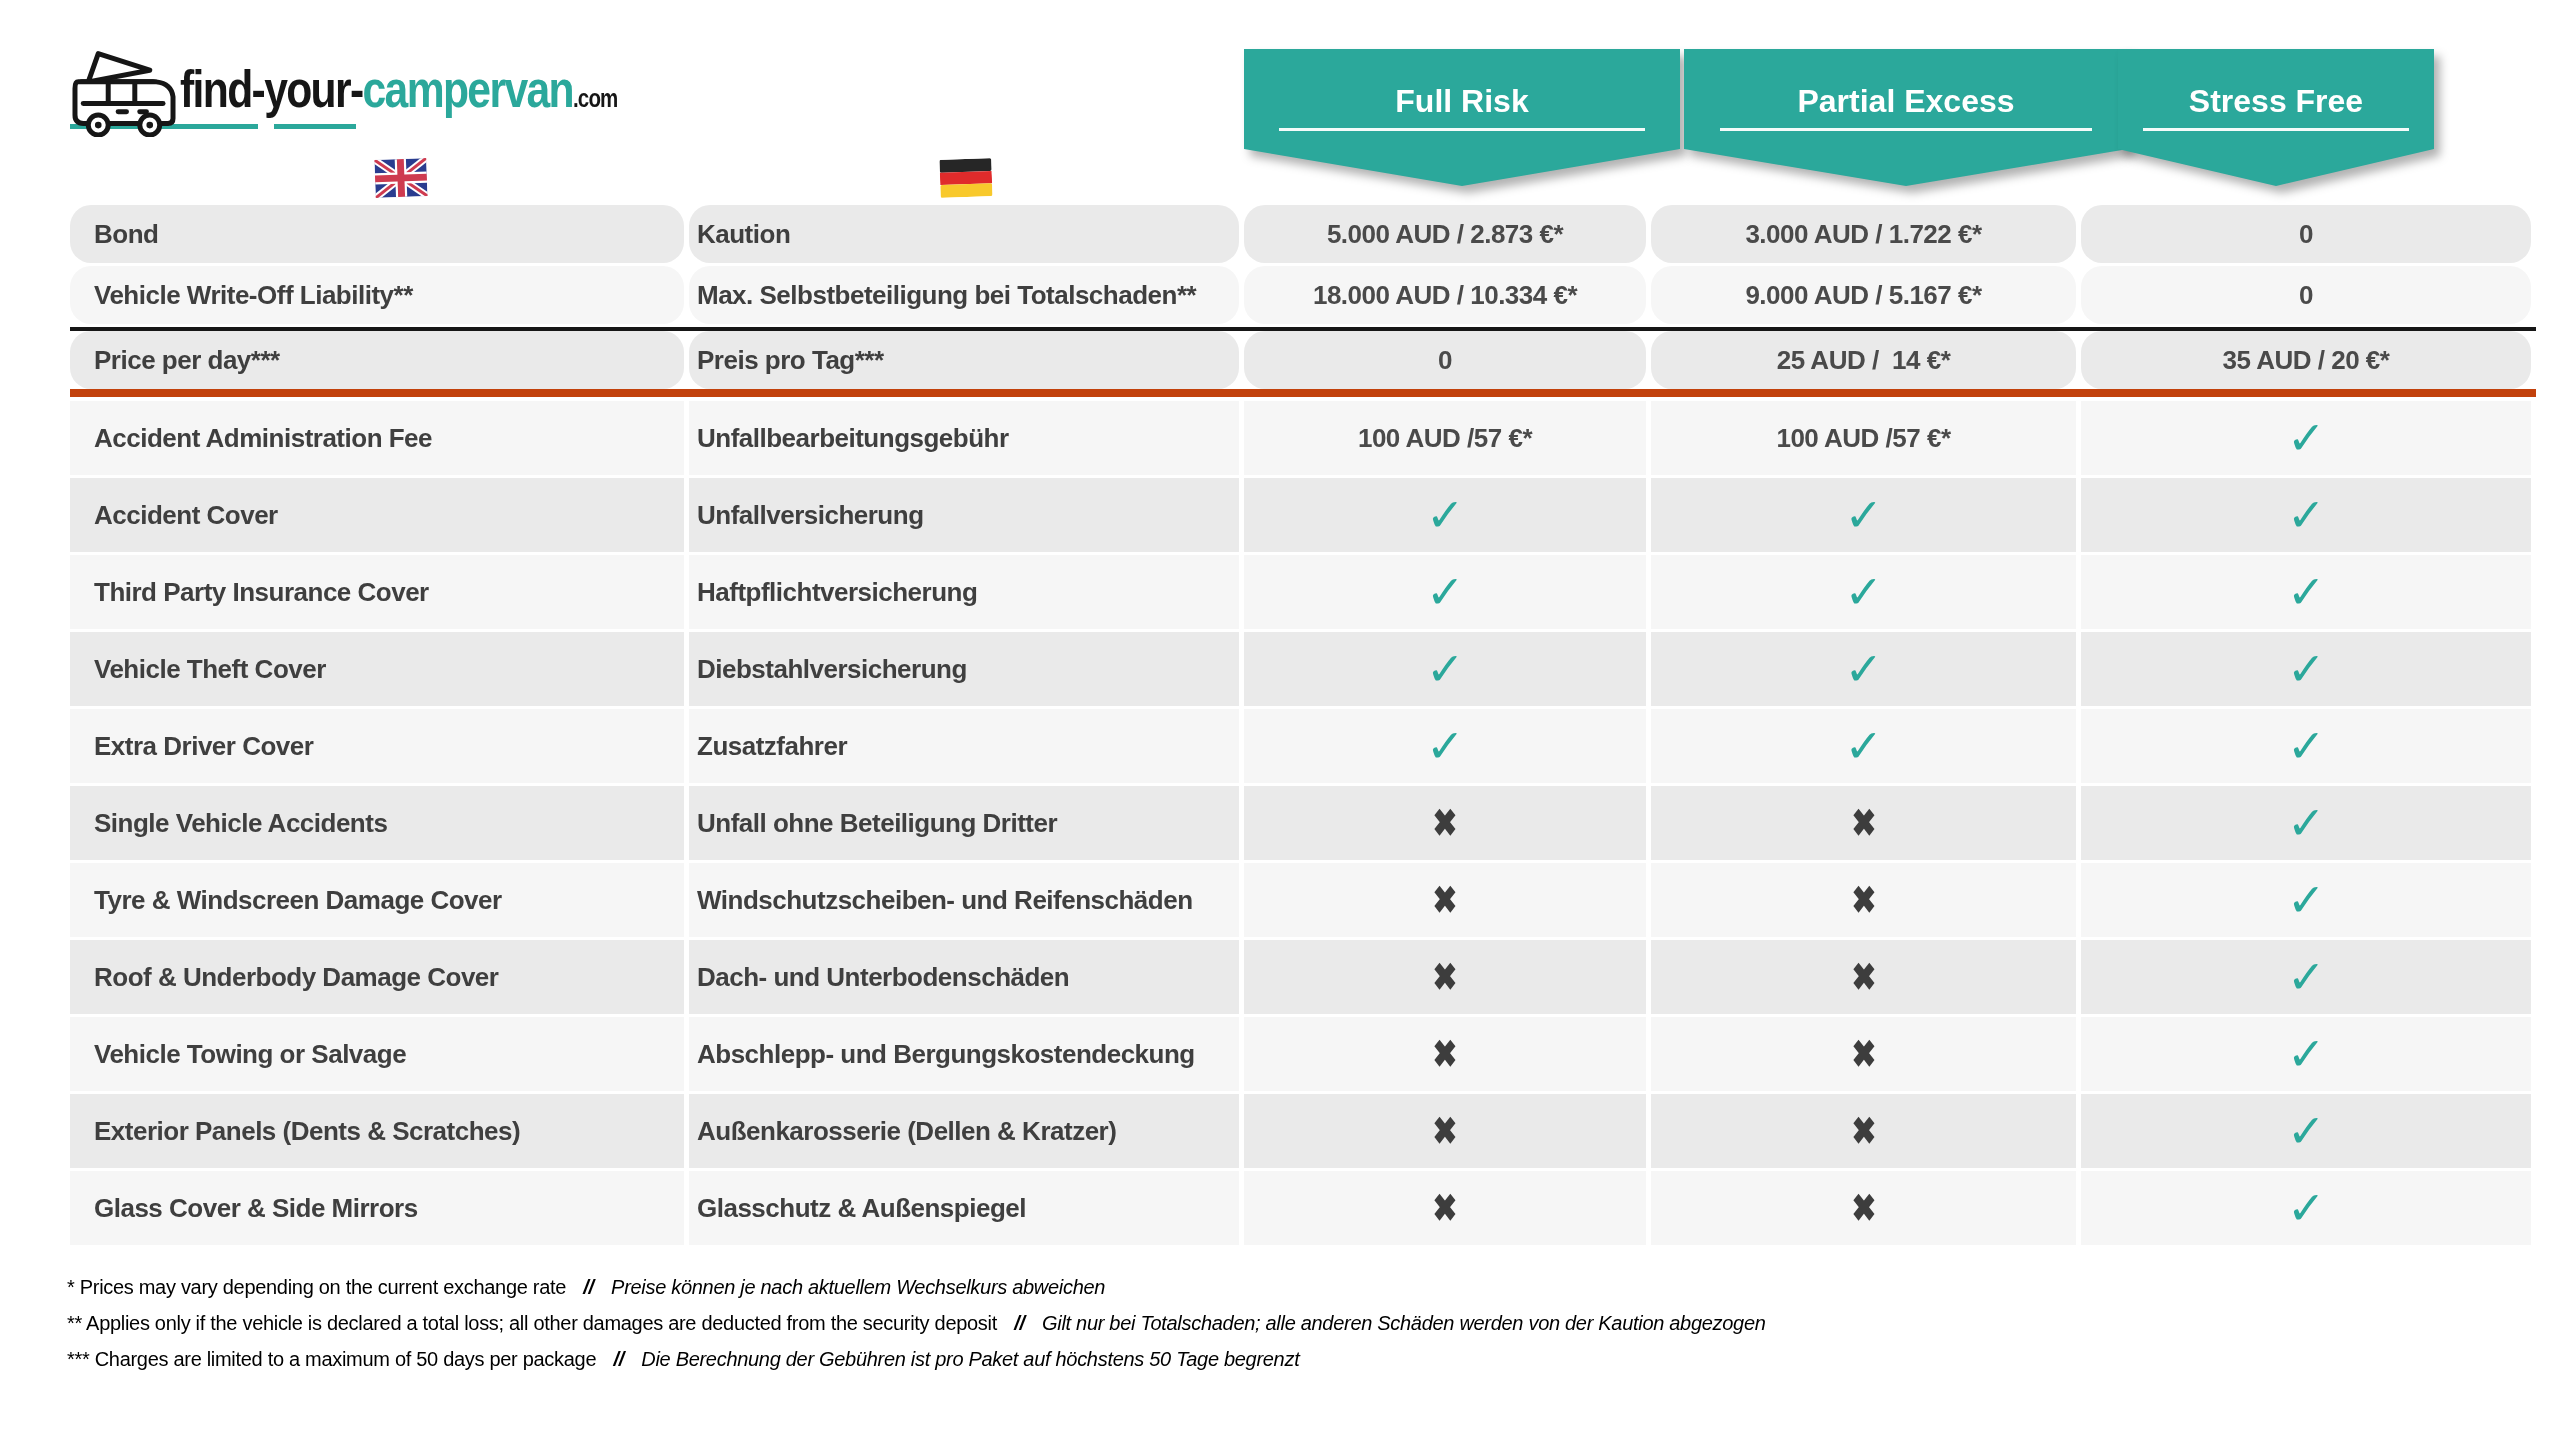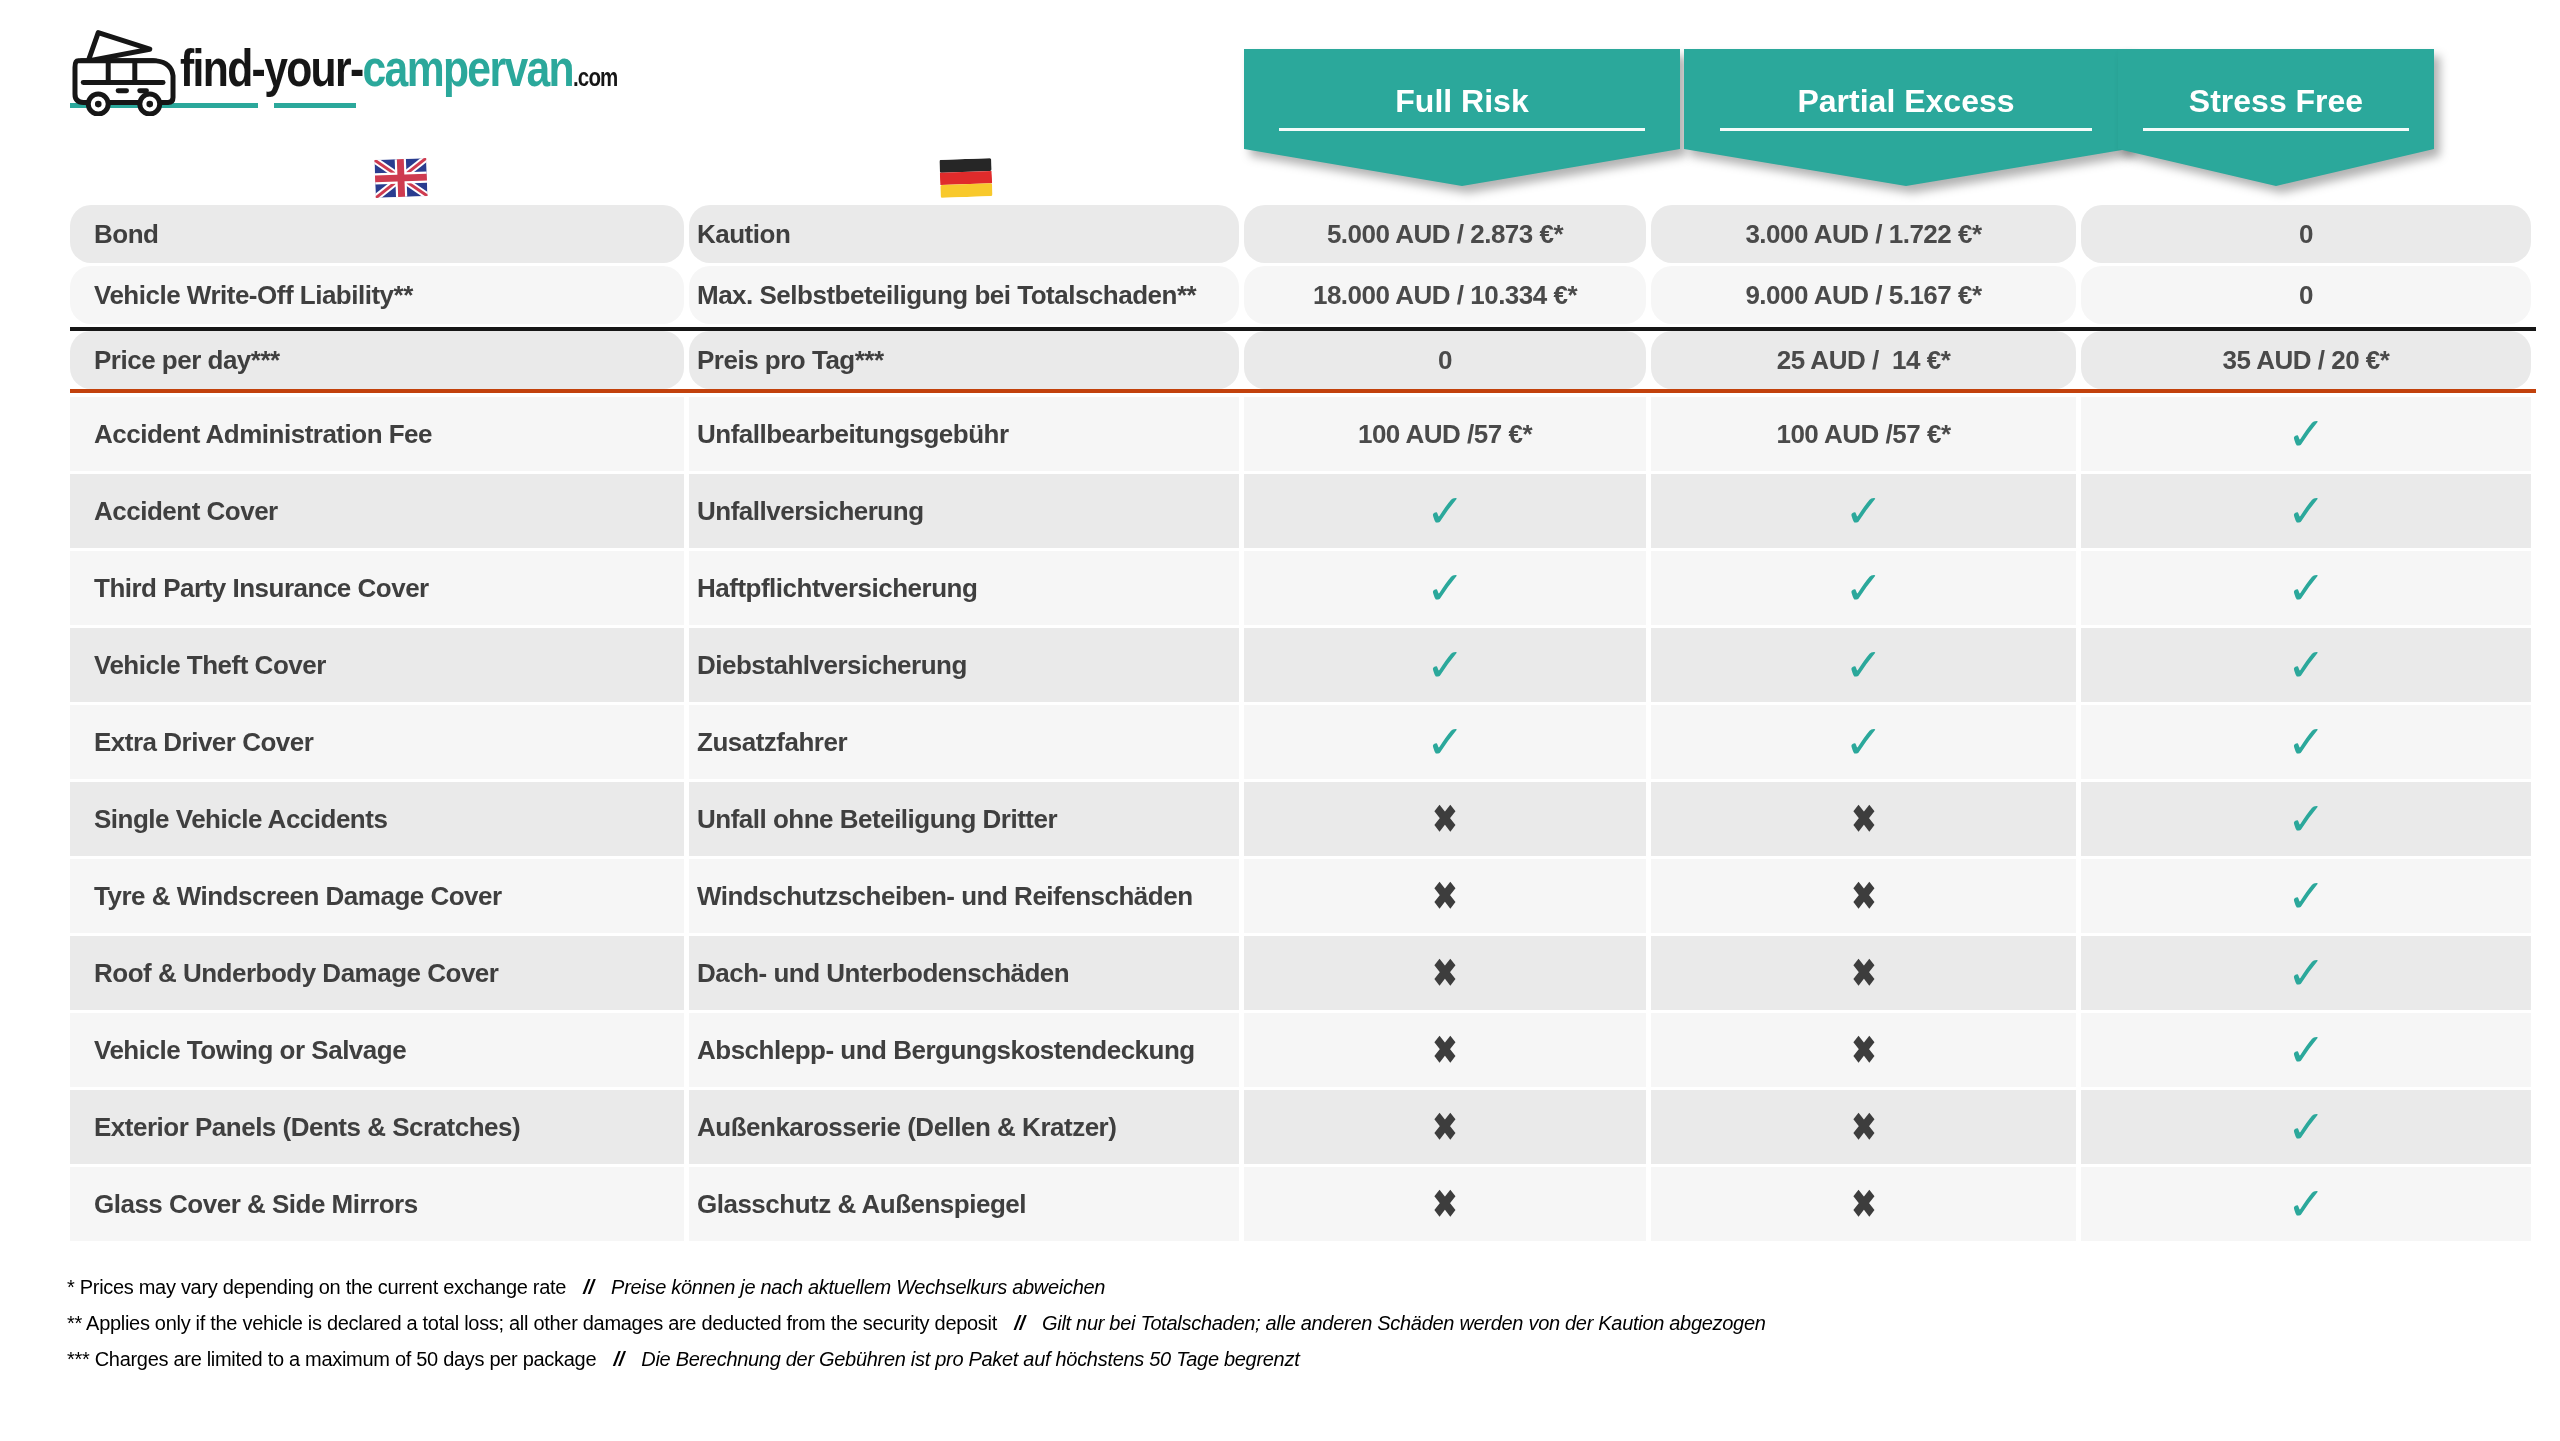--- a/index.html
+++ b/index.html
@@ -5,21 +5,21 @@
   html,body{margin:0;padding:0;}
   body{
     width:2560px;height:1441px;
     background:#ffffff;
     font-family:"Liberation Sans", sans-serif;
     position:relative;
     overflow:hidden;
   }
 
   
-  .logo{position:absolute;left:70px;top:6px;width:600px;height:120px;}
+  .logo{position:absolute;left:70px;top:27px;width:600px;height:120px;}
   .logo-van{position:absolute;left:0px;top:18px;z-index:2;}
   .logo-underline{position:absolute;top:97px;height:5px;background:#2ba89b;z-index:1;}
   .logo-underline.seg1{left:0px;width:188px;}
   .logo-underline.seg2{left:204px;width:82px;}
   .logo-text{
     position:absolute;left:110px;top:32px;
     display:flex;align-items:baseline;
     font-weight:bold;font-size:52px;letter-spacing:-2px;
     transform:scaleX(0.82);transform-origin:left bottom;
     white-space:nowrap;z-index:2;
@@ -63,21 +63,21 @@
     font-size:26px;font-weight:bold;color:#3f3f3f;
     letter-spacing:-0.5px;
     line-height:1;
   }
   .row.compact .cell{min-height:58px;border-radius:21px;}
   .row.odd  .cell{background:#eaeaea;}
   .row.even .cell{background:#f6f6f6;}
   .cell.en{padding-left:24px;}
   .cell.de{padding-left:8px;}
   .cell.val{justify-content:center;color:#4a4a4a;white-space:pre;}
-  .row.highlight{border-top:4px solid #161616;border-bottom:4px solid #c2410c;margin-bottom:4px;}
+  .row.highlight{border-top:4px solid #161616;border-bottom:8px solid #c2410c;margin-bottom:4px;}
   .check{color:#2ba89b;font-weight:normal;font-size:46px;line-height:0.8;}
   .cross{color:#3d3d3d;font-size:38px;line-height:0.8;display:inline-block;transform:scaleX(0.78);}
 
   
   .footnotes{position:absolute;left:67px;top:1274px;color:#000000;font-size:20px;letter-spacing:-0.3px;}
   .footnote{margin-bottom:9px;line-height:27px;white-space:nowrap;}
   .fn-en{font-style:normal;}
   .fn-sep{font-style:italic;margin:0 12px;font-weight:bold;}
   .fn-de{font-style:italic;}
 </style>

